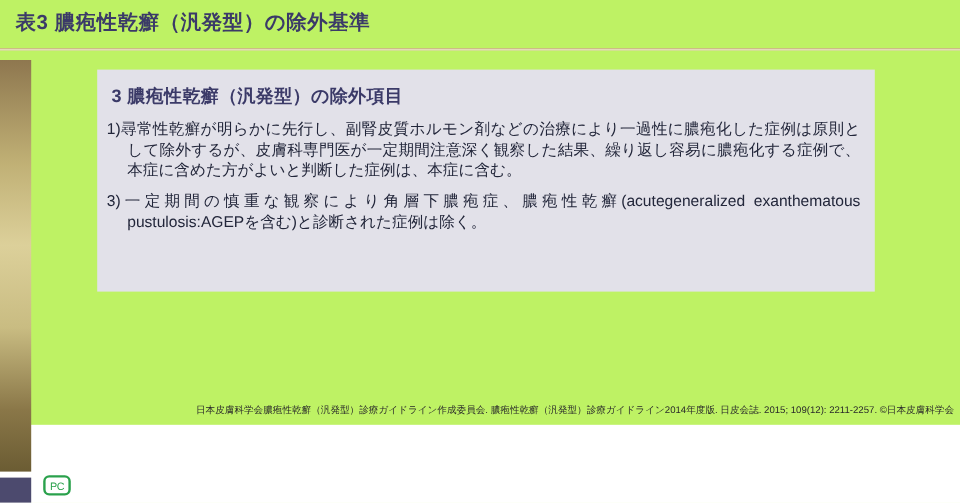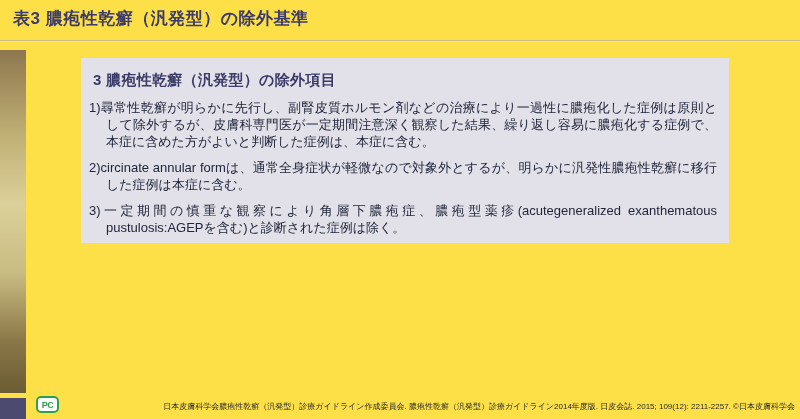--- a/index.html
+++ b/index.html
@@ -3,21 +3,21 @@
 <meta charset="utf-8">
 <style>
   * { margin: 0; padding: 0; box-sizing: border-box; }
   html, body {
     width: 800px; height: 419px;
     background: #ffffff;
     font-family: "Liberation Sans", "DejaVu Sans", sans-serif;
     overflow: hidden;
     position: relative;
   }
-  .page { position: relative; width: 800px; height: 419px; background: #fde047; }
+  .page { position: relative; width: 800px; height: 354px; background: #bef264; }
 
   .page-title {
     position: absolute;
     left: 13px; top: 7px;
     font-size: 17px;
     font-weight: bold;
     color: #3b3a68;
     letter-spacing: 0.5px;
   }
 
@@ -86,21 +86,21 @@
     position: absolute;
     left: 36px; top: 396px;
     width: 23px; height: 17px;
     border: 2px solid #2aa14c;
     border-radius: 5px;
     background: #ffffff;
     display: flex;
     align-items: center;
     justify-content: center;
     font-size: 9px;
-    font-weight: bold;
+    font-weight: normal;
     color: #2aa14c;
     letter-spacing: -0.5px;
     text-align: center;
   }
 </style>
 </head>
 <body>
 
 <div class="page">
 
@@ -109,22 +109,21 @@
   <div class="gold-rule"></div>
 
   <div class="side-bar"></div>
   <div class="side-bar-foot"></div>
 
   <div class="content-box">
     <div class="box-title">3 膿疱性乾癬（汎発型）の除外項目</div>
 
     <div class="item"><span class="marker">1)</span><span>尋常性乾癬が明らかに先行し、副腎皮質ホルモン剤などの治療により一過性に膿疱化した症例は原則として除外するが、皮膚科専門医が一定期間注意深く観察した結果、繰り返し容易に膿疱化する症例で、本症に含めた方がよいと判断した症例は、本症に含む。</span></div>
 
-    <div class="item"><span class="marker">2)</span><span>circinate annular formは、通常全身症状が軽微なので対象外とするが、明らかに汎発性膿疱性乾癬に移行した症例は本症に含む。</span></div>
 
-    <div class="item"><span class="marker">3)</span><span>一定期間の慎重な観察により角層下膿疱症、膿疱型薬疹(acutegeneralized exanthematous pustulosis:AGEPを含む)と診断された症例は除く。</span></div>
+    <div class="item"><span class="marker">3)</span><span>一定期間の慎重な観察により角層下膿疱症、膿疱性乾癬(acutegeneralized exanthematous pustulosis:AGEPを含む)と診断された症例は除く。</span></div>
   </div>
 
   <div class="pc-logo">PC</div>
 
   <div class="footer-citation">日本皮膚科学会膿疱性乾癬（汎発型）診療ガイドライン作成委員会. 膿疱性乾癬（汎発型）診療ガイドライン2014年度版. 日皮会誌. 2015; 109(12): 2211-2257. ©日本皮膚科学会</div>
 
 </div>
 
 </body></html>

